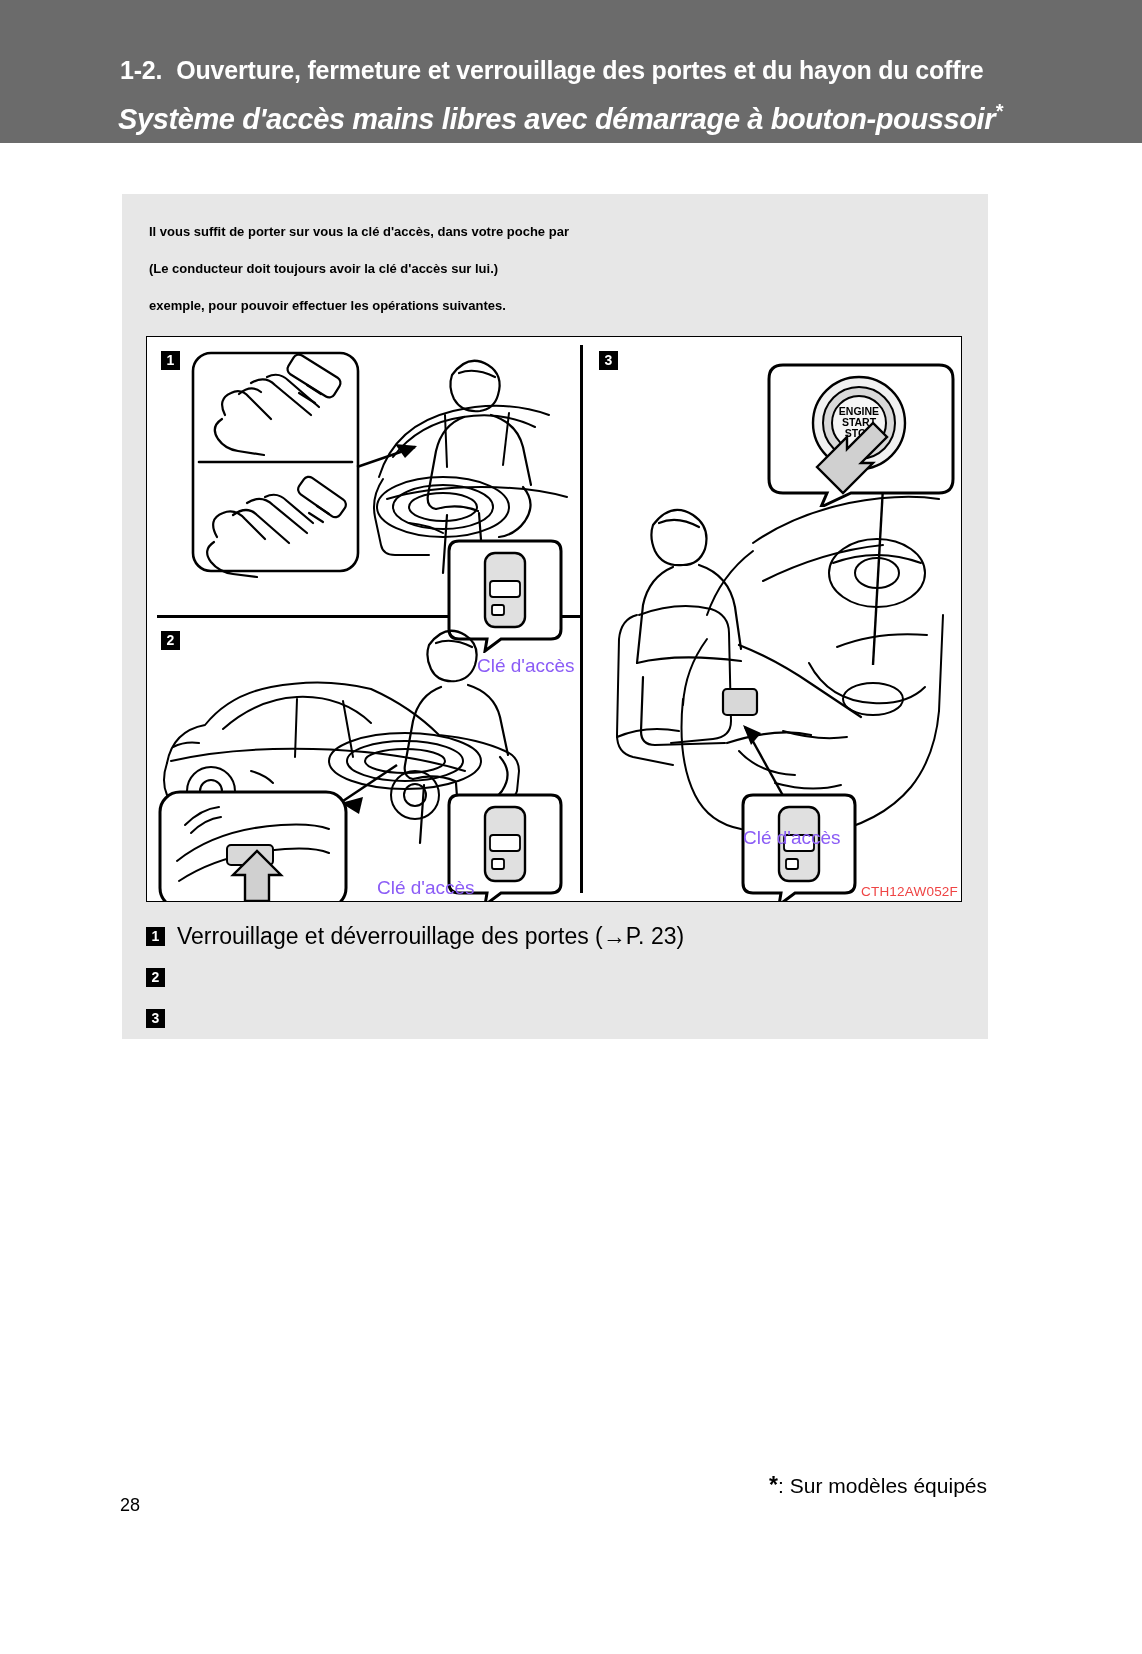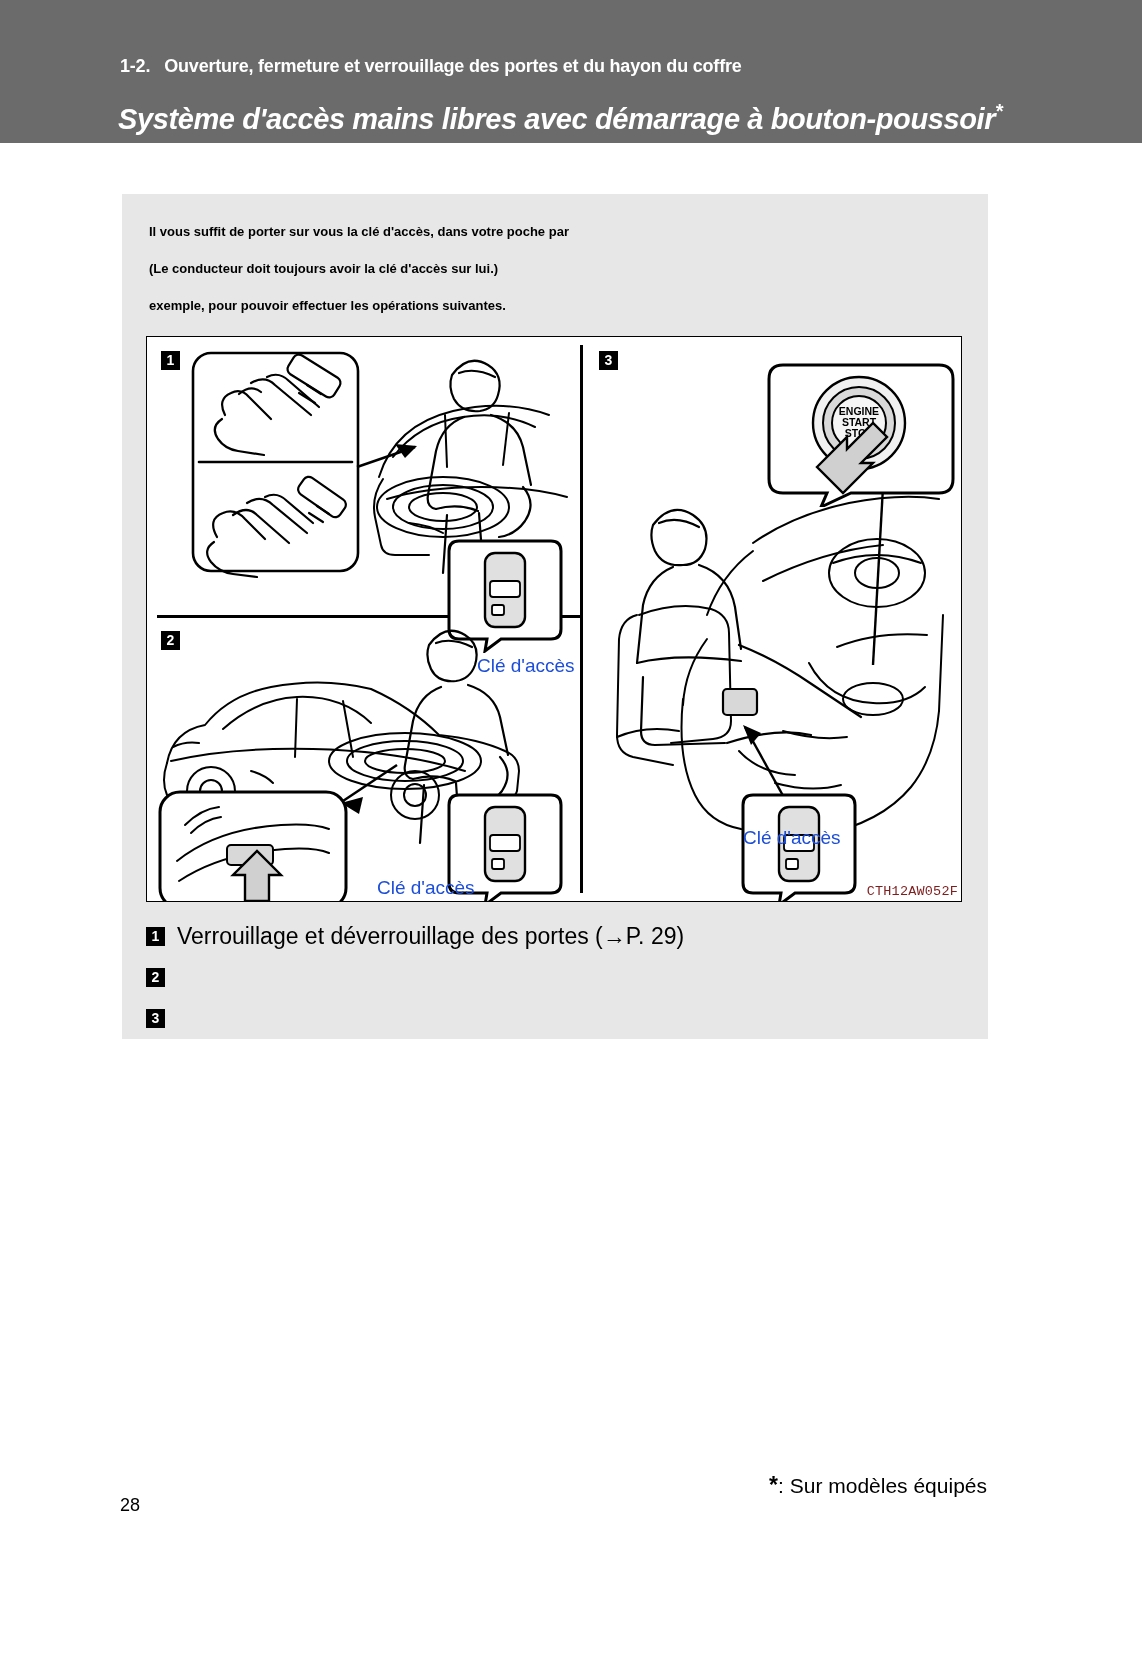--- a/index.html
+++ b/index.html
@@ -23,21 +23,21 @@
     top: 0;
     width: 1142px;
     height: 143px;
     background: #6b6b6b;
     color: #ffffff;
   }
   .breadcrumb {
     position: absolute;
     left: 120px;
     top: 56px;
-    font-size: 18px;
+    font-size: 25px;
     font-weight: bold;
     letter-spacing: -0.2px;
     white-space: nowrap;
     text-align: center;
   }
   .breadcrumb .bc-num { margin-right: 14px; }
   .section-title {
     position: absolute;
     left: 118px;
     top: 100px;
@@ -82,22 +82,22 @@
     background: #ffffff;
     border: 1px solid #000;
     box-sizing: border-box;
     overflow: hidden;
   }
   .fig-code {
     position: absolute;
     right: 3px;
     bottom: 2px;
     font-size: 13.5px;
-    font-family: Liberation Mono, monospace;
-    color: #7f1d1d;
+    font-family: Liberation Sans, sans-serif;
+    color: #ef4444;
     letter-spacing: 0.2px;
   }
   .fig-divider {
     position: absolute;
     background: #000;
   }
   .vdiv { left: 433px; top: 8px; width: 3px; height: 548px; }
   .hdiv { left: 10px; top: 278px; width: 423px; height: 3px; }
 
   
@@ -114,21 +114,21 @@
     font-family: "Liberation Sans", sans-serif;
     vertical-align: middle;
   }
   .fig-badge {
     position: absolute;
   }
 
   .fig-label {
     position: absolute;
     font-size: 19px;
-    color: #1d4ed8;
+    color: #8b5cf6;
     white-space: nowrap;
   }
 
   
   .legend {
     position: absolute;
     left: 24px;
     top: 722px;
     width: 800px;
   }
@@ -386,21 +386,21 @@
       <rect x="47" y="70" width="12" height="10" rx="2" fill="#fff" stroke="#000" stroke-width="1.8"></rect>
     </svg>
     <div class="fig-label" style="left:596px; top:490px;">Clé d'accès</div>
 
     <div class="fig-code">CTH12AW052F</div>
   </div>
 
   <div class="legend">
     <div class="legend-row">
       <span class="badge">1</span>
-      <span class="legend-text">Verrouillage et déverrouillage des portes (→P. 29)</span>
+      <span class="legend-text">Verrouillage et déverrouillage des portes (→P. 23)</span>
     </div>
     <div class="legend-row">
       <span class="badge">2</span>
     </div>
     <div class="legend-row">
       <span class="badge">3</span>
     </div>
   </div>
 </div>
 

